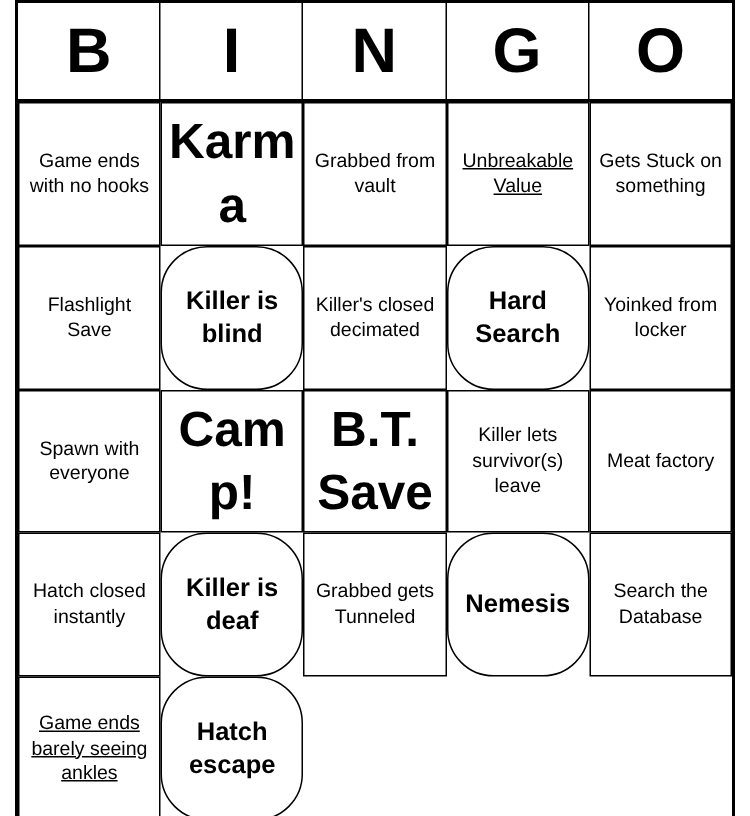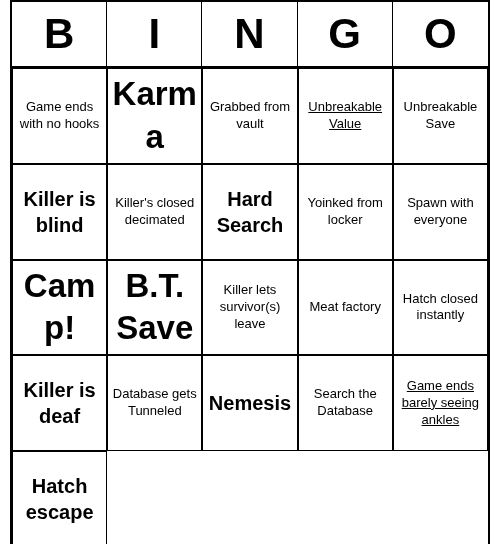--- a/index.html
+++ b/index.html
@@ -45,22 +45,23 @@
       font-size: 13px;
       line-height: 1.3;
       word-break: break-word;
       hyphens: auto;
     }
     .cell.large-text {
       font-size: 33px;
       font-weight: bold;
     }
     .cell.medium-text {
-      font-size: 20px;
+      font-size: 17px;
       font-weight: bold;
+      border-radius: 31px;
     }
     .cell.small-text {
       font-size: 13px;
       text-decoration: underline;
     }
   </style>
 </head>
 <body>
 
 <div class="bingo-card">
@@ -69,31 +70,32 @@
       <div class="bingo-letter">I</div>
       <div class="bingo-letter">N</div>
       <div class="bingo-letter">G</div>
       <div class="bingo-letter">O</div>
     </div>
   <div class="bingo-grid">
   <div class="cell">Game ends with no hooks</div>
       <div class="cell large-text">Karma</div>
       <div class="cell">Grabbed from vault</div>
       <div class="cell small-text">Unbreakable Value</div>
-      <div class="cell">Unbreakable Save</div>
+      <div class="cell">Gets Stuck on something</div>
+      <div class="cell">Flashlight Save</div>
       <div class="cell medium-text">Killer is blind</div>
       <div class="cell">Killer's closed decimated</div>
       <div class="cell medium-text">Hard Search</div>
       <div class="cell">Yoinked from locker</div>
       <div class="cell">Spawn with everyone</div>
       <div class="cell large-text">Camp!</div>
       <div class="cell large-text">B.T. Save</div>
       <div class="cell">Killer lets survivor(s) leave</div>
       <div class="cell">Meat factory</div>
       <div class="cell">Hatch closed instantly</div>
       <div class="cell medium-text">Killer is deaf</div>
-      <div class="cell">Database gets Tunneled</div>
+      <div class="cell">Grabbed gets Tunneled</div>
       <div class="cell medium-text">Nemesis</div>
       <div class="cell">Search the Database</div>
       <div class="cell small-text">Game ends barely seeing ankles</div>
       <div class="cell medium-text">Hatch escape</div>
     </div>
 </div>
 
 </body></html>

